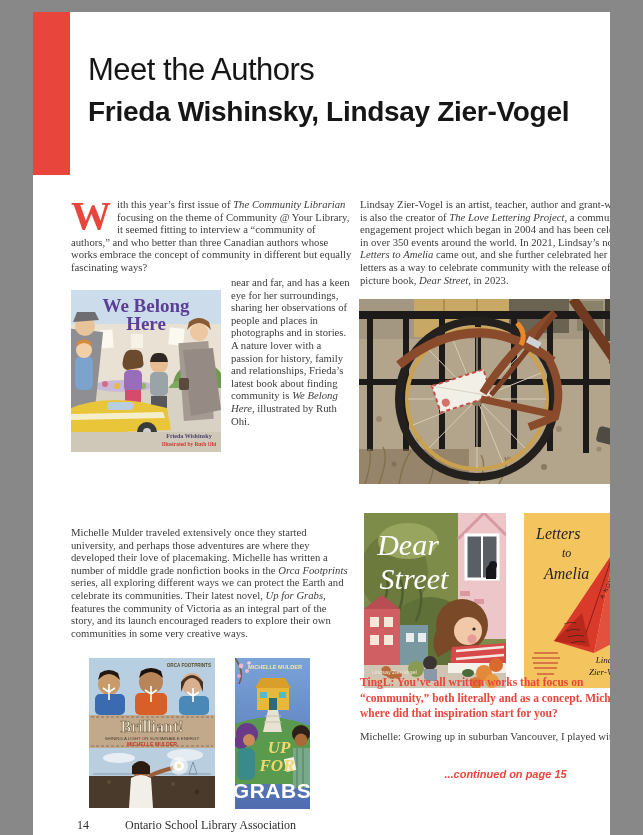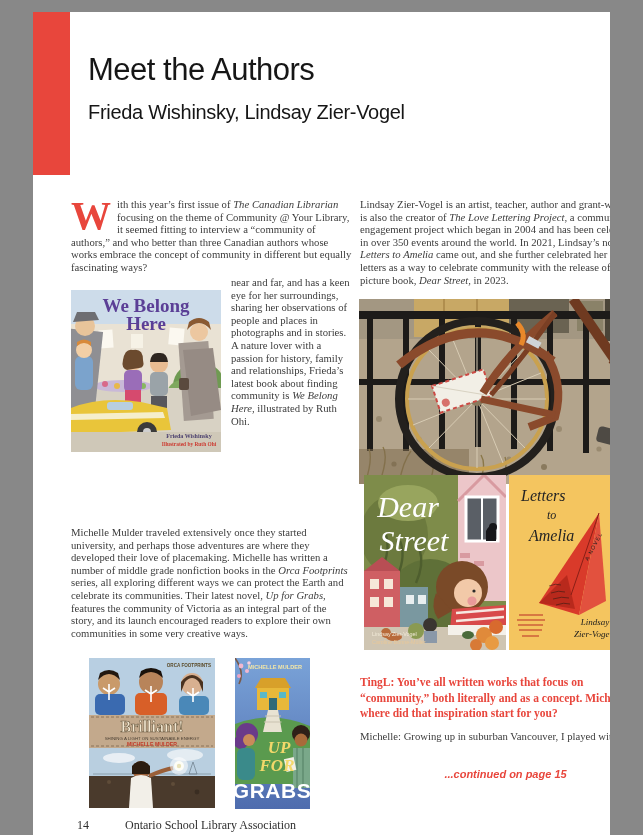--- a/index.html
+++ b/index.html
@@ -1,21 +1,21 @@
 <!DOCTYPE html>
 <html><head>
 <meta charset="utf-8">
 <style>
   html,body{margin:0;padding:0;background:#888;}
   .page{position:relative;width:577px;height:835px;background:#ffffff;margin:12px auto;
         font-family:"Liberation Serif",serif;color:#3c3c3c;overflow:hidden;}
   .red-bar{position:absolute;left:0;top:0;width:37px;height:163px;background:#e8463c;}
   .header{position:absolute;left:55px;top:40px;font-family:"Liberation Sans",sans-serif;color:#161616;}
   .header h1{margin:0 0 6px 0;font-size:31px;font-weight:400;letter-spacing:-0.5px;}
-  .header .sub{font-size:20px;font-weight:400;line-height:36px;letter-spacing:-0.3px;}
+  .header .sub{font-size:28px;font-weight:700;line-height:36px;letter-spacing:-0.3px;}
   .bodytext{font-size:10.7px;line-height:12.6px;color:#3c3c3c;}
   .bodytext i{font-style:italic;}
   .abs{position:absolute;}
   .col-l{left:38px;width:281px;}
   .col-r{left:327px;width:291px;}
   .dropcap{float:left;color:#e8463c;font-weight:700;font-size:40px;line-height:32px;
            padding:2px 6px 0 0;font-family:"Liberation Serif",serif;}
   .wbh-float{float:left;width:150px;height:162px;margin:14px 10px 4px 0;}
   .tingl{font-weight:700;color:#e8463c;font-size:11.5px;line-height:15.5px;}
   .continued{font-family:"Liberation Sans",sans-serif;font-style:italic;font-weight:700;
@@ -34,21 +34,21 @@
   <div class="red-bar"></div>
 
   <div class="header">
     <h1>Meet the Authors</h1>
     <div class="sub">
       <div>Frieda Wishinsky, Lindsay Zier-Vogel</div>
     </div>
   </div>
 
   <p class="abs col-l bodytext" style="top:186px;margin:0">
-    <span class="dropcap">W</span><span>ith this year’s first issue of <i>The Canadian Librarian</i> focusing on the theme of Community @ Your Library, it seemed fitting to interview a “community of authors,” and who better than three Canadian authors whose works embrace the concept of community in different but equally fascinating ways?</span>
+    <span class="dropcap">W</span><span>ith this year’s first issue of <i>The Community Librarian</i> focusing on the theme of Community @ Your Library, it seemed fitting to interview a “community of authors,” and who better than three Canadian authors whose works embrace the concept of community in different but equally fascinating ways?</span>
   </p>
 
   <p class="abs col-l bodytext" style="top:264px;margin:0">
     <span class="wbh-float">
 
       <svg width="150" height="162" viewBox="0 0 150 162">
         <rect x="0" y="0" width="150" height="162" fill="#cddcea"></rect>
         <rect x="0" y="34" width="150" height="66" fill="#e9e2d4"></rect>
         <rect x="28" y="40" width="14" height="18" fill="#fbf8f0" transform="rotate(-4 35 49)"></rect>
         <rect x="98" y="38" width="15" height="17" fill="#fbf8f0" transform="rotate(5 105 46)"></rect>
@@ -269,21 +269,21 @@
       <path d="M122 100 L196 116" stroke="#8a4a2c" stroke-width="7"></path>
       <path d="M214 0 L258 64" stroke="#6f3a20" stroke-width="10"></path>
       <path d="M252 60 L281 78" stroke="#6f3a20" stroke-width="9"></path>
       <rect x="168" y="40" width="14" height="7" fill="#cfd4d8" transform="rotate(28 175 43)"></rect>
       <path d="M158 24 Q168 34 162 46" stroke="#e8882a" stroke-width="5" fill="none"></path>
       <rect x="238" y="130" width="30" height="16" rx="4" fill="#4e4a44" transform="rotate(14 253 138)"></rect>
       <circle cx="258" cy="166" r="4" fill="#5aa8c8"></circle>
     </svg>
   </div>
 
-  <div class="abs covers-row" style="left:331px;top:463px;gap:3px">
+  <div class="abs covers-row" style="left:331px;top:501px;gap:18px">
 
     <svg width="142" height="175" viewBox="0 0 142 175">
       <rect x="0" y="0" width="142" height="175" fill="#7e8c4a"></rect>
       <ellipse cx="30" cy="60" rx="34" ry="40" fill="#6c7a3e"></ellipse>
       <ellipse cx="66" cy="120" rx="40" ry="36" fill="#5f7038"></ellipse>
       <ellipse cx="44" cy="28" rx="30" ry="18" fill="#98a55e"></ellipse>
       <path d="M20 90 q6 -18 2 -30 M34 100 q8 -20 2 -34 M52 108 q8 -18 4 -32" stroke="#4e5e2e" stroke-width="2.4" fill="none"></path>
 
       <rect x="94" y="0" width="48" height="126" fill="#ecc6c9"></rect>
       <path d="M94 26 L120 0 L142 22" fill="none" stroke="#d89aa0" stroke-width="3"></path>

